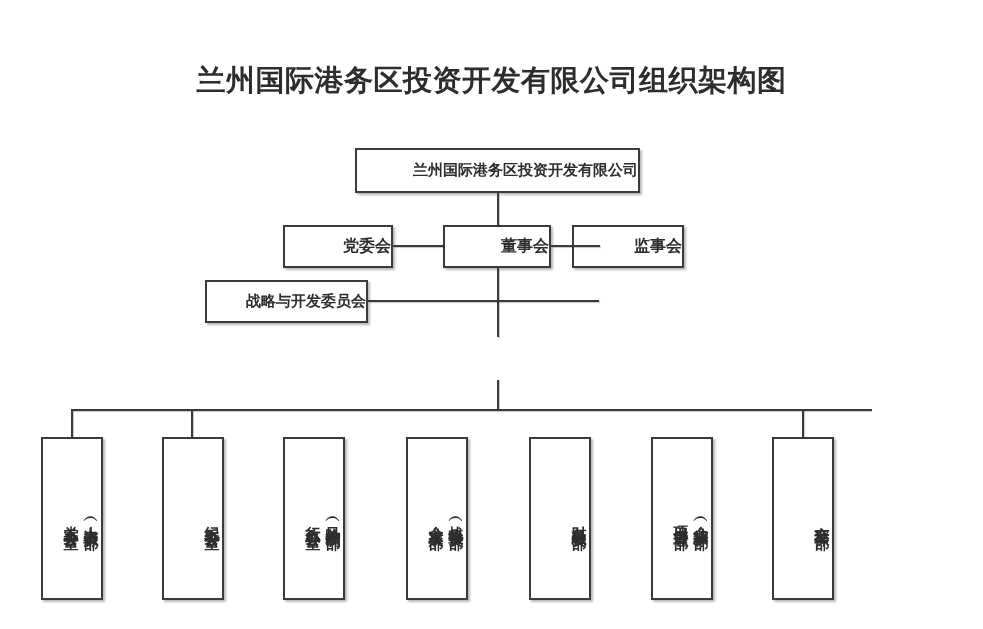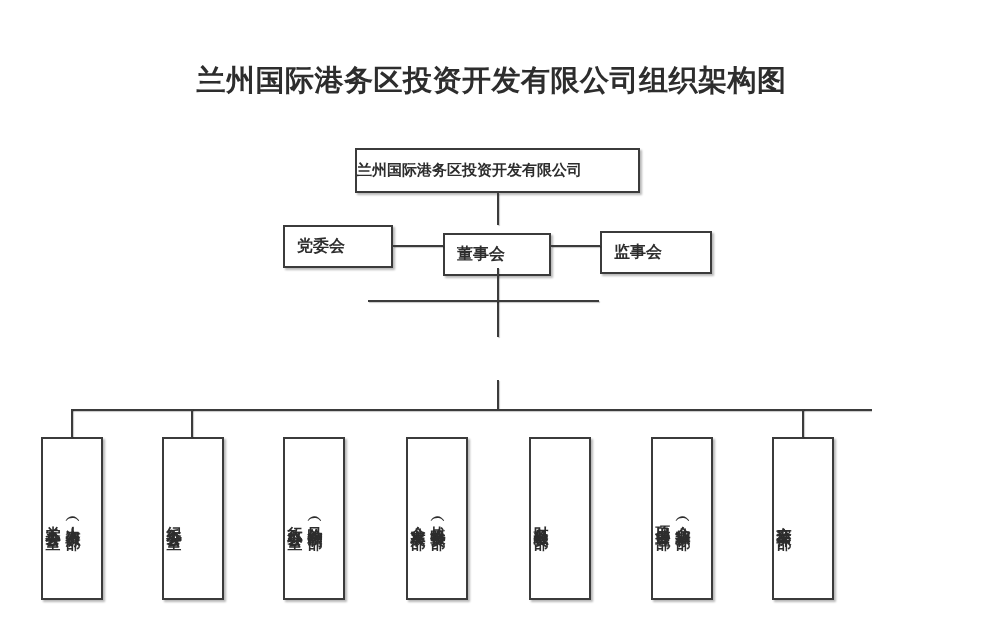--- a/index.html
+++ b/index.html
@@ -32,21 +32,21 @@
     color: var(--text);
     letter-spacing: 0.5px;
   }
 
   .box {
     position: absolute;
     border: 2px solid var(--line);
     background: var(--bg);
     display: flex;
     align-items: center;
-    justify-content: flex-start;
+    justify-content: flex-end;
     box-shadow: 2px 2px 2px rgba(0,0,0,0.28);
     font-weight: bold;
     color: var(--text);
   }
 
   .box.h { font-size: 15px; }
   .box.h.row2 { font-size: 16px; padding-left: 12px; }
 
   .box.dept {
     top: 437px;
@@ -78,27 +78,30 @@
 
   <div class="title">兰州国际港务区投资开发有限公司组织架构图</div>
 
   <div class="box h" style="left:355px; top:148px; width:285px; height:45px;">
     <span>兰州国际港务区投资开发有限公司</span>
   </div>
 
   <div class="box h row2" style="left:283px; top:225px; width:110px; height:43px;">
     <span>党委会</span>
   </div>
-  <div class="box h row2" style="left:443px; top:225px; width:108px; height:43px;margin-top:8px;">
+  <div class="box h row2" style="left:443px; top:225px; width:108px; height:43px;">
     <span>董事会</span>
   </div>
-  <div class="box h row2" style="left:600px; top:225px; width:112px; height:43px;margin-top:6px;">
+  <div class="box h row2" style="left:572px; top:225px; width:112px; height:43px;">
     <span>监事会</span>
   </div>
 
+  <div class="box h" style="left:205px; top:280px; width:163px; height:43px;">
+    <span>战略与开发委员会</span>
+  </div>
 
 
   <div class="box dept" style="left:41px;">
     <span class="vtext">党委办公室
 （人力资源部）</span>
   </div>
   <div class="box dept" style="left:162px;">
     <span class="vtext">纪委办公室</span>
   </div>
   <div class="box dept" style="left:283px;">

